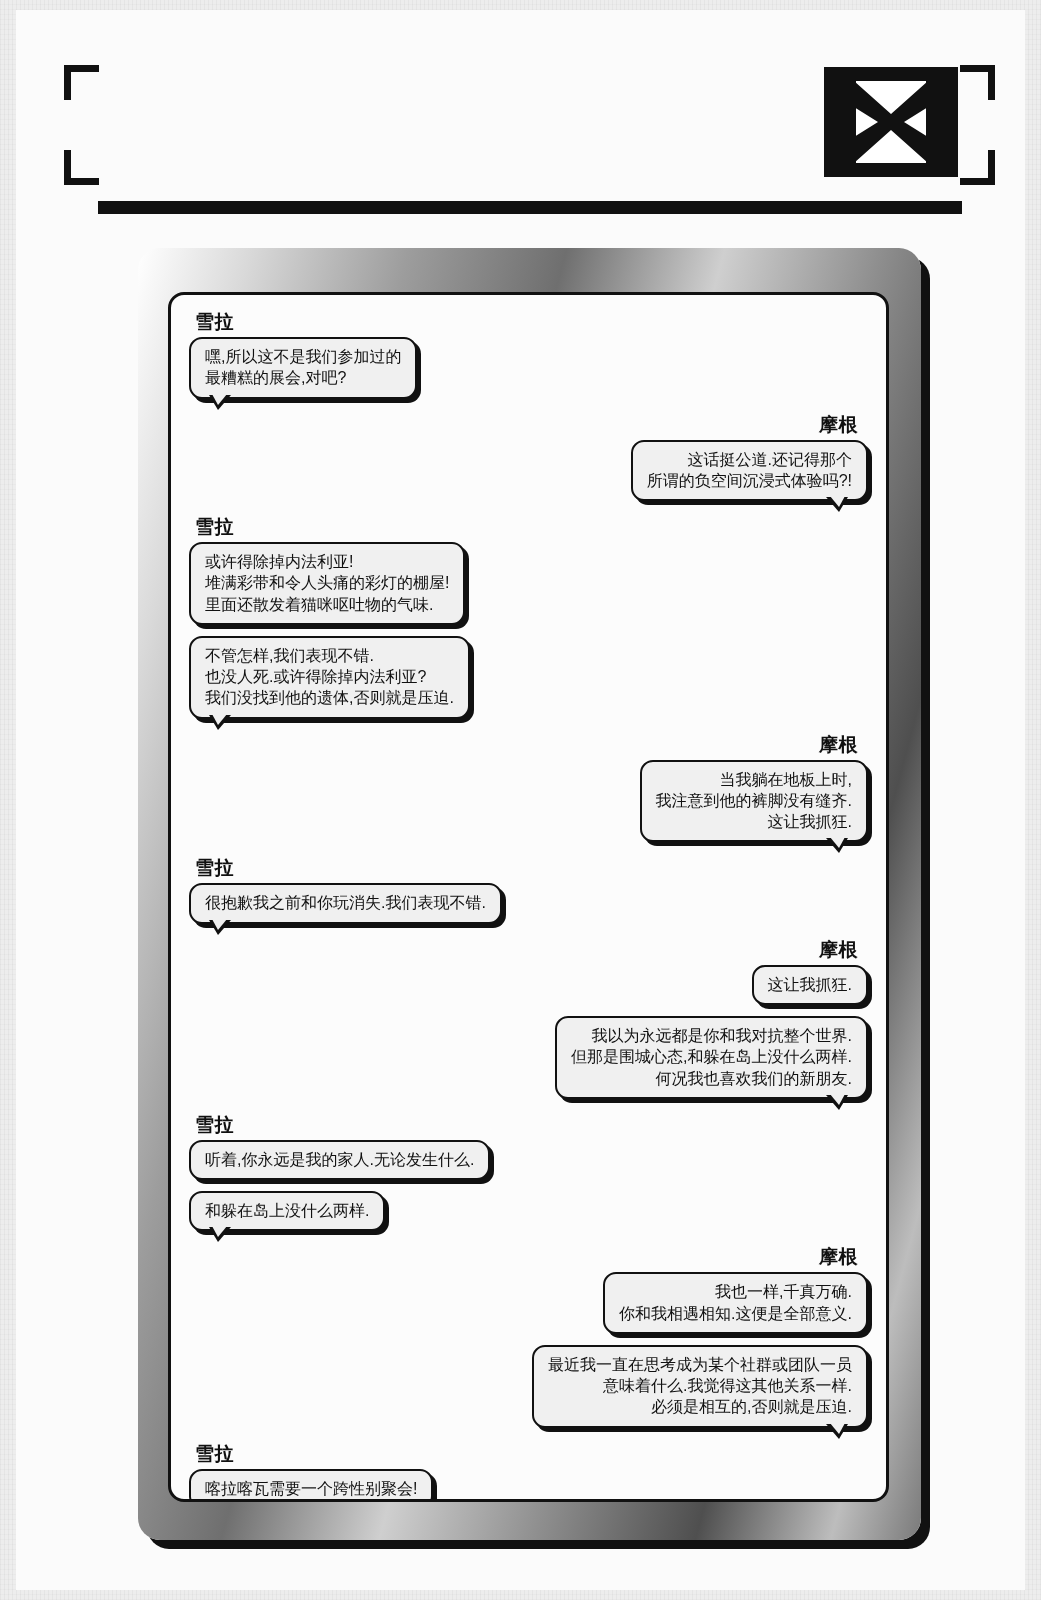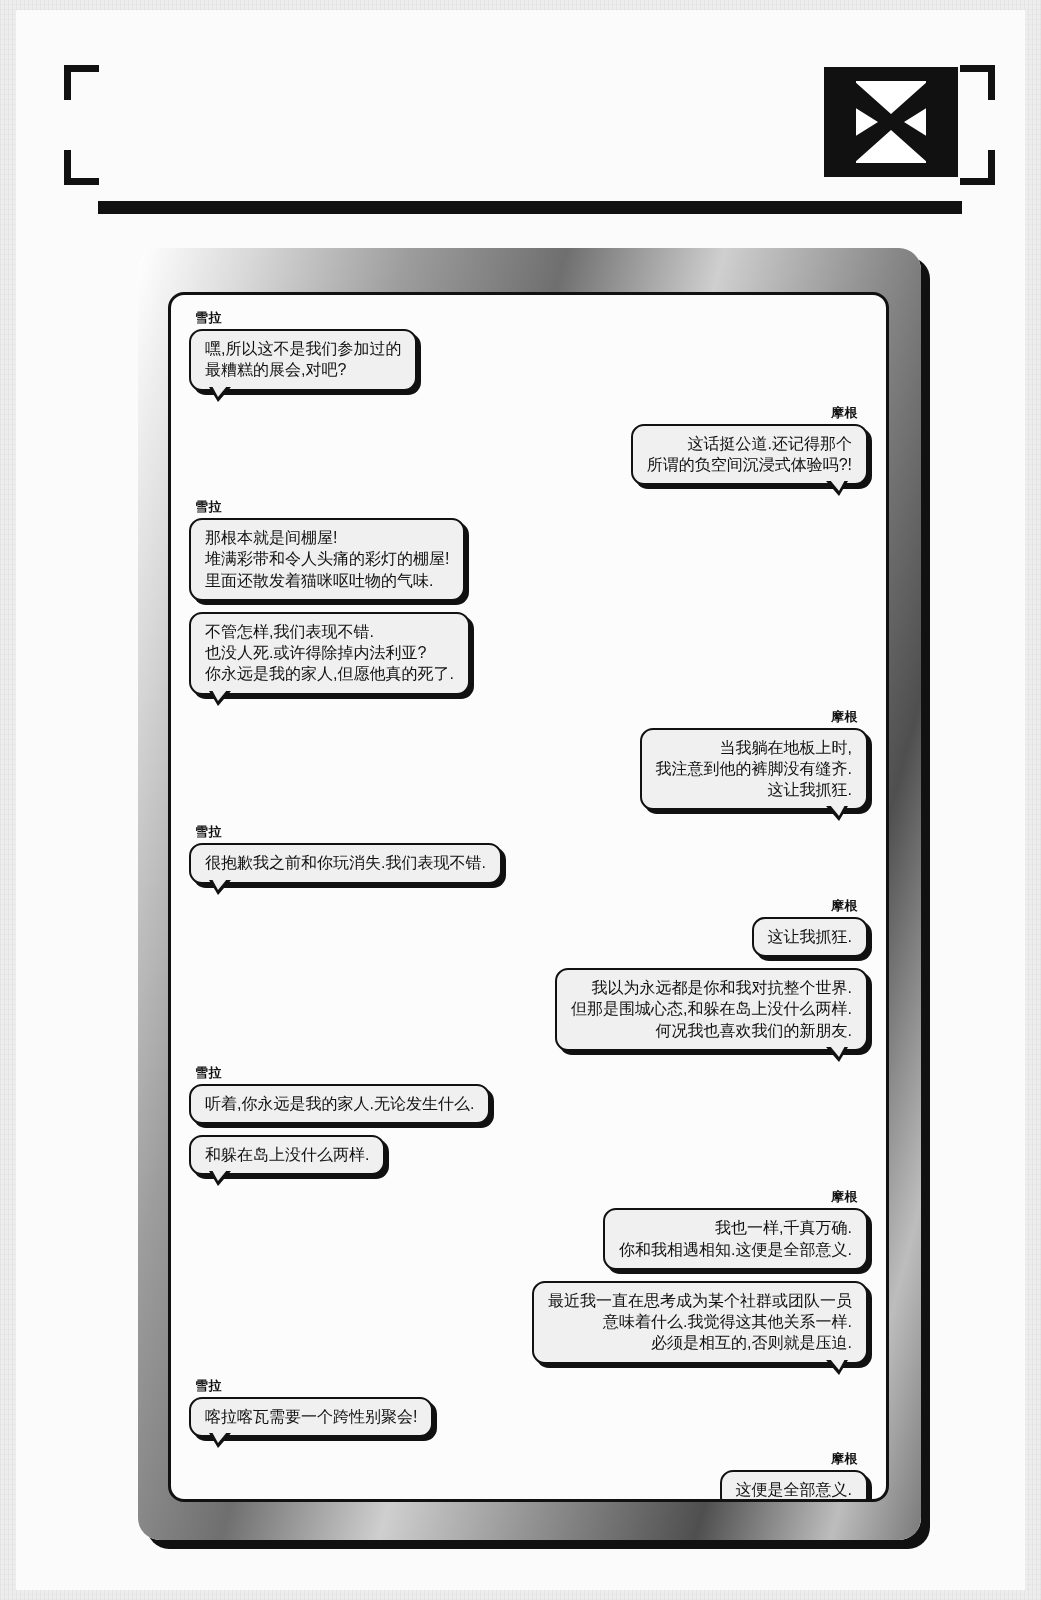--- a/index.html
+++ b/index.html
@@ -60,21 +60,21 @@
   }
   .screen{
     position:absolute;inset:0;
     padding:14px 18px;
     box-sizing:border-box;
   }
 
   
   .msg-group{position:relative;margin-bottom:2px;}
   .name{
-    font-size:13px;font-weight:bold;color:#111;letter-spacing:0.5px;
+    font-size:19px;font-weight:bold;color:#111;letter-spacing:0.5px;
     margin:0 0 2px 6px;
   }
   .name.right{text-align:right;margin:0 10px 2px 0;}
 
   .bubble{
     position:relative;display:inline-block;
     background:#f0f0f0;
     border:2.5px solid #111;
     border-radius:13px;
     box-shadow:4px 4px 0 #111;
@@ -154,28 +154,28 @@
           <div class="name right">摩根</div>
           <div class="row right">
               <div class="bubble right">这话挺公道.还记得那个
 所谓的负空间沉浸式体验吗?!</div>
             </div>
         </div>
 
         <div class="msg-group">
           <div class="name">雪拉</div>
           <div class="row left">
-              <div class="bubble left notail">那根本就是间棚屋!
+              <div class="bubble left notail">或许得除掉内法利亚!
 堆满彩带和令人头痛的彩灯的棚屋!
 里面还散发着猫咪呕吐物的气味.</div>
             </div>
           <div class="row left">
               <div class="bubble left">不管怎样,我们表现不错.
 也没人死.或许得除掉内法利亚?
-你永远是我的家人,但愿他真的死了.</div>
+我们没找到他的遗体,否则就是压迫.</div>
             </div>
         </div>
 
         <div class="msg-group">
           <div class="name right">摩根</div>
           <div class="row right">
               <div class="bubble right">当我躺在地板上时,
 我注意到他的裤脚没有缝齐.
 这让我抓狂.</div>
             </div>

